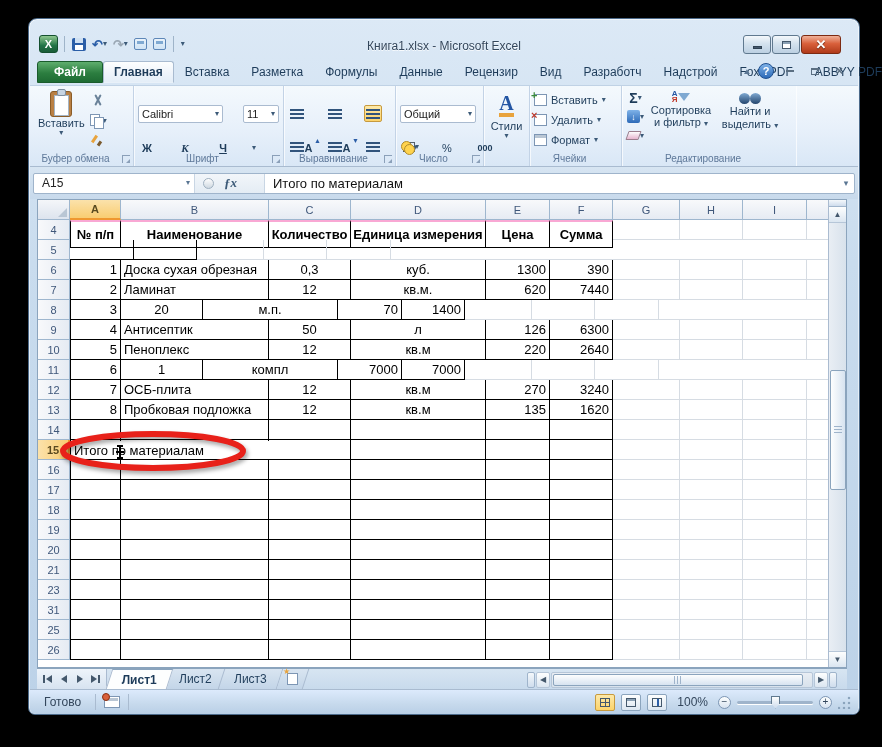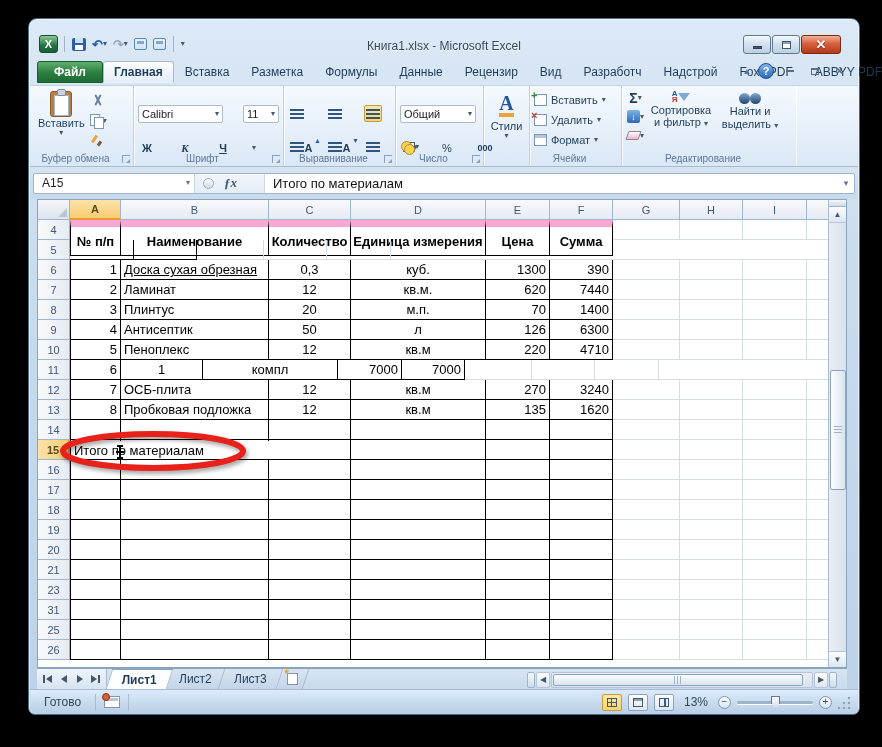--- a/index.html
+++ b/index.html
@@ -132,21 +132,21 @@
 .colhdr.fill{flex:1;border-right:none}
 .grow{display:flex;height:20px}
 .rowhdr{width:32px;background:linear-gradient(to right,#f8f9fb,#e6ebf3);border-right:1px solid #9eb6ce;border-bottom:1px solid #9eb6ce;
   font-size:11px;color:#3f577a;display:flex;align-items:center;justify-content:center;flex:none}
 .rowhdr.sel{background:linear-gradient(to right,#fbe2ab,#f9cd72);border-right:2px solid #ef9730;color:#5a4a20;font-weight:bold}
 .cell{height:20px;border-right:1px solid #d6dce3;border-bottom:1px solid #d6dce3;font-size:13px;color:#000;
   display:flex;align-items:center;padding:0 3px;flex:none;white-space:nowrap;overflow:hidden}
 .cell.fill{flex:1;border-right:none}
 .cell.tb{border-right:1px solid #000;border-bottom:1px solid #000}
 .cell.tb-l{border-left:1px solid #000}
-.cell.tb-t{border-top:7px solid #f9a8d4;height:36px}
+.cell.tb-t{border-top:2px solid #f9a8d4;height:28px}
 .cell.th{font-weight:bold;justify-content:center}
 .a-r{justify-content:flex-end}.a-c{justify-content:center}
 .edit-overlay{position:absolute;left:33px;top:241px;width:198px;height:18px;background:#fff;font-size:13px;display:flex;align-items:center;padding-left:3px;z-index:3}
 .ibeam{position:absolute;left:78px;top:245px;width:8px;height:14px;z-index:5}
 .ibeam::before{content:"";position:absolute;left:3px;top:0;width:2px;height:14px;background:#000}
 .ibeam::after{content:"";position:absolute;left:0;top:6px;width:8px;height:2px;background:#000}
 .ibeam i{position:absolute;left:1px;top:0;width:6px;height:2px;background:#000}
 .ibeam b{position:absolute;left:1px;bottom:0;width:6px;height:2px;background:#000}
 .red-oval{position:absolute;left:0;top:0;pointer-events:none;z-index:6}
 
@@ -537,21 +537,21 @@
           <div class="cell tb" style="width: 64px;"></div>
           <div class="cell tb" style="width: 63px;"></div>
           <div class="cell" style="width: 67px;"></div>
           <div class="cell" style="width: 63px;"></div>
           <div class="cell" style="width: 64px;"></div>
           <div class="cell fill"></div>
         </div>
         <div class="grow">
           <div class="rowhdr">6</div>
           <div class="cell tb tb-l a-r" style="width: 51px;">1</div>
-          <div class="cell tb" style="width: 148px; text-decoration: underline;">Доска сухая обрезная</div>
+          <div class="cell tb" style="width: 148px;">Доска сухая обрезная</div>
           <div class="cell tb a-c" style="width: 82px;">0,3</div>
           <div class="cell tb a-c" style="width: 135px;">куб.</div>
           <div class="cell tb a-r" style="width: 64px;">1300</div>
           <div class="cell tb a-r" style="width: 63px;">390</div>
           <div class="cell" style="width: 67px;"></div>
           <div class="cell" style="width: 63px;"></div>
           <div class="cell" style="width: 64px;"></div>
           <div class="cell fill"></div>
         </div>
         <div class="grow">
@@ -563,21 +563,20 @@
           <div class="cell tb a-r" style="width: 64px;">620</div>
           <div class="cell tb a-r" style="width: 63px;">7440</div>
           <div class="cell" style="width: 67px;"></div>
           <div class="cell" style="width: 63px;"></div>
           <div class="cell" style="width: 64px;"></div>
           <div class="cell fill"></div>
         </div>
         <div class="grow">
           <div class="rowhdr">8</div>
           <div class="cell tb tb-l a-r" style="width: 51px;">3</div>
-          <div class="cell tb" style="width: 148px;">Плинтус</div>
           <div class="cell tb a-c" style="width: 82px;">20</div>
           <div class="cell tb a-c" style="width: 135px;">м.п.</div>
           <div class="cell tb a-r" style="width: 64px;">70</div>
           <div class="cell tb a-r" style="width: 63px;">1400</div>
           <div class="cell" style="width: 67px;"></div>
           <div class="cell" style="width: 63px;"></div>
           <div class="cell" style="width: 64px;"></div>
           <div class="cell fill"></div>
         </div>
         <div class="grow">
@@ -593,21 +592,21 @@
           <div class="cell" style="width: 64px;"></div>
           <div class="cell fill"></div>
         </div>
         <div class="grow">
           <div class="rowhdr">10</div>
           <div class="cell tb tb-l a-r" style="width: 51px;">5</div>
           <div class="cell tb" style="width: 148px;">Пеноплекс</div>
           <div class="cell tb a-c" style="width: 82px;">12</div>
           <div class="cell tb a-c" style="width: 135px;">кв.м</div>
           <div class="cell tb a-r" style="width: 64px;">220</div>
-          <div class="cell tb a-r" style="width: 63px;">4710</div>
+          <div class="cell tb a-r" style="width: 63px;">2640</div>
           <div class="cell" style="width: 67px;"></div>
           <div class="cell" style="width: 63px;"></div>
           <div class="cell" style="width: 64px;"></div>
           <div class="cell fill"></div>
         </div>
         <div class="grow">
           <div class="rowhdr">11</div>
           <div class="cell tb tb-l a-r" style="width: 51px;">6</div>
           <div class="cell tb a-c" style="width: 82px;">1</div>
           <div class="cell tb a-c" style="width: 135px;">компл</div>
@@ -879,21 +878,21 @@
     <div class="st-right">
       <div class="viewbtn sel">
           <span class="vb1"></span>
         </div>
       <div class="viewbtn">
           <span class="vb2"></span>
         </div>
       <div class="viewbtn">
           <span class="vb3"></span>
         </div>
-      <span class="zoomlbl">13%</span>
+      <span class="zoomlbl">100%</span>
       <div class="zbtn">−</div>
       <div class="ztrack">
           <div class="zthumb"></div>
         </div>
       <div class="zbtn">+</div>
       <span class="rgrip"></span>
     </div>
   </div>
 </div>
 

